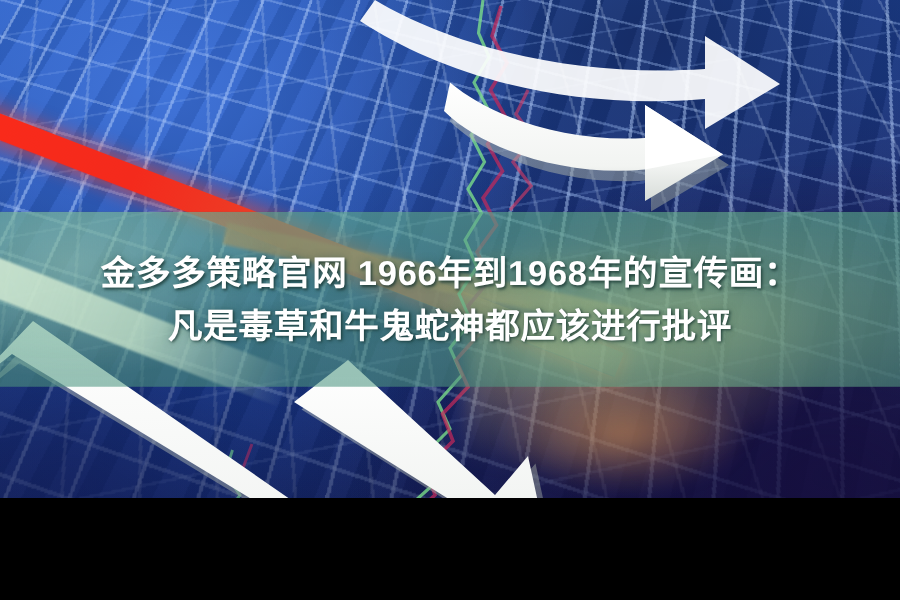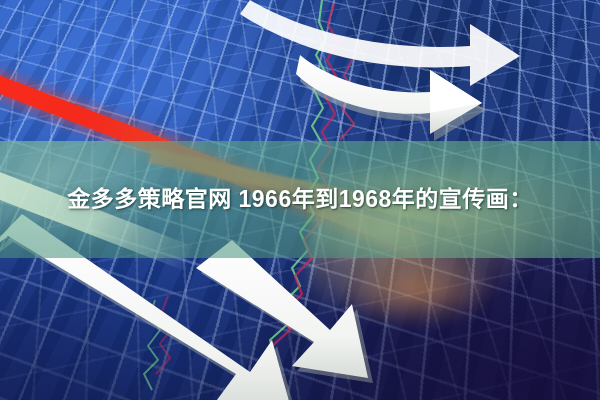--- a/index.html
+++ b/index.html
@@ -4,21 +4,21 @@
 <title>Article Header Image</title>
 <style>
   html, body {
     margin: 0;
     padding: 0;
     background: #000;
   }
   #stage {
     position: relative;
     width: 600px;
-    height: 400px;
+    height: 332px;
     overflow: hidden;
     font-family: "Liberation Sans", "DejaVu Sans", sans-serif;
     background: #122a6b;
   }
 
   
   .layer { position: absolute; inset: 0; }
 
   .bg-base {
     background:
@@ -251,15 +251,16 @@
                C372,74 292,48 240,14 Z" fill="#ffffff" opacity="0.92"></path>
     </g>
   </svg>
 
   <div class="text-band"></div>
   <div class="band-tint"></div>
   <div class="pale-ribbon"></div>
 
   <div class="headline">
     <div class="line">金多多策略官网 1966年到1968年的宣传画：</div>
+    <div class="line">凡是毒草和牛鬼蛇神都应该进行批评</div>
   </div>
 
 </div>
 
 </body></html>

